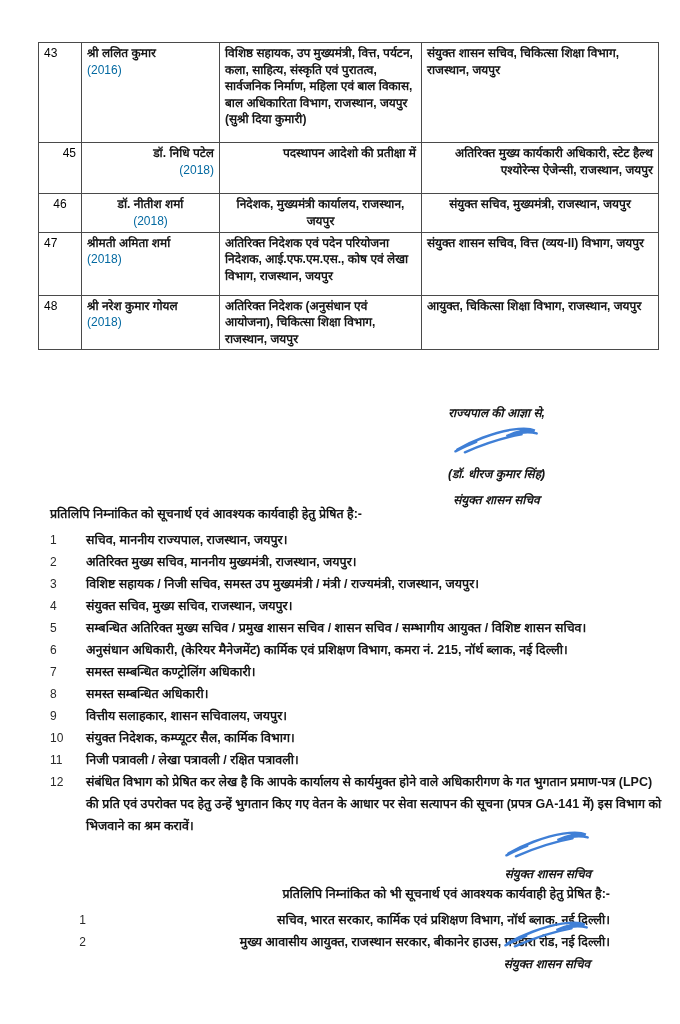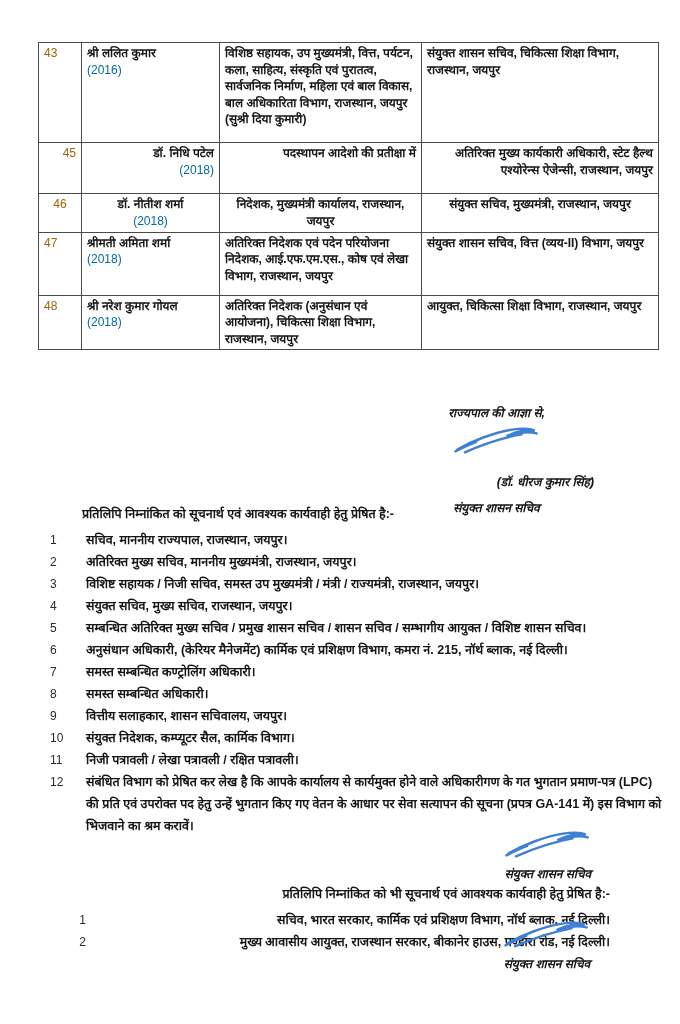--- a/index.html
+++ b/index.html
@@ -10,34 +10,34 @@
   }
   .abs{position:absolute;}
 
   
   .order-table{border-collapse:collapse;table-layout:fixed;width:620px;}
   .order-table td{
     border:1px solid #4a4a4a;vertical-align:top;
     padding:2px 5px 2px 5px;font-size:12px;line-height:16.5px;
     font-weight:700;word-wrap:break-word;
   }
-  .order-table td.sn{font-weight:400;font-size:12px;color:#a16207;}
+  .order-table td.sn{font-weight:400;font-size:12px;color:#000000;}
   .order-table .year{font-weight:400;font-size:12px;color:#0369a1;line-height:17px;}
   tr.h43{height:100px;} tr.h44{height:54px;} tr.h45{height:51px;text-align:right;}
   tr.h46{height:36px;text-align:center;} tr.h47{height:63px;} tr.h48{height:52px;}
 
   
   .sigblock{text-align:center;font-weight:700;font-size:12px;line-height:18px;font-style:italic;}
   .sig-svg{display:block;margin:1px auto 0 auto;color:#3f7fd6;}
-  .sigblock .name{margin-top:16px;text-align:right;}
+  .sigblock .name{margin-top:8px;}
   .sigblock .desig{margin-top:8px;}
 
   
   .copylist{font-size:12.5px;}
-  .copylist .heading{font-weight:700;line-height:21px;margin-bottom:4px;margin-left:32px;}
+  .copylist .heading{font-weight:700;line-height:21px;margin-bottom:4px;}
   .copylist .item{display:flex;align-items:flex-start;line-height:22px;}
   .copylist .num{flex:0 0 36px;font-weight:400;font-size:12px;color:#2a2a2a;}
   .copylist .txt{flex:1;font-weight:700;}
 </style>
 </head>
 <body>
 
 <div class="abs" style="top:42px;left:38px;">
   <table class="order-table">
     <colgroup>

